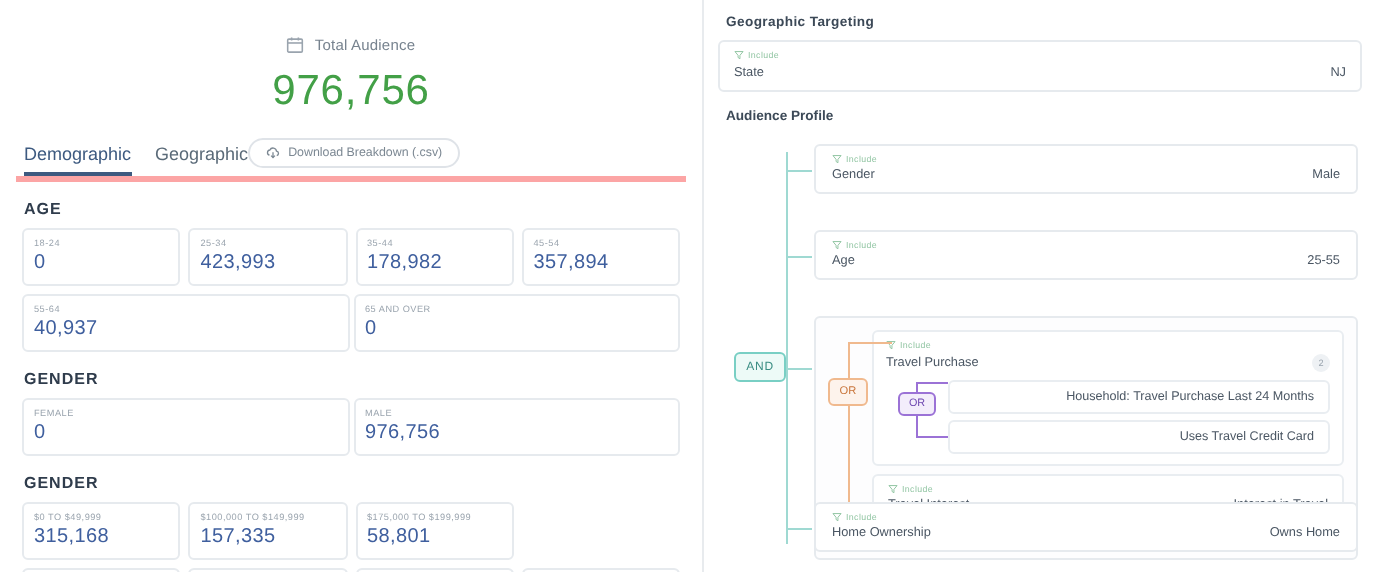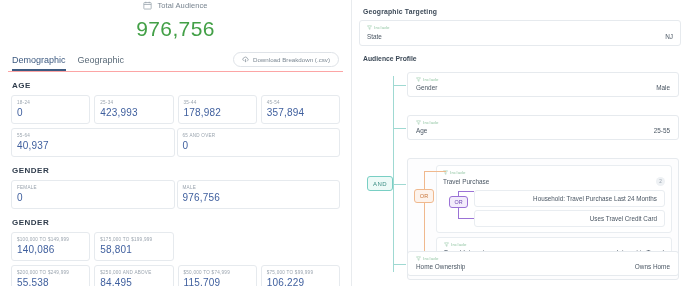--- a/index.html
+++ b/index.html
@@ -15,34 +15,34 @@
   .left {
     width: 352px; height: 286px;
     background: #ffffff;
     border-right: 1px solid #e8ebee;
     padding: 0 8px;
     position: relative;
     overflow: hidden;
   }
   .total-head {
     display: flex; align-items: center; justify-content: center;
-    gap: 5px; padding-top: 1px;
+    gap: 5px; padding-top: 18px;
   }
   .total-head .lbl {
     font-size: 7.5px; color: #77838f; letter-spacing: .1px;
   }
   .cal-icon { width: 9px; height: 9px; display:block; }
   .total-num {
     text-align: center; font-size: 21px; color: #43a047;
     font-weight: 400; letter-spacing: .4px; margin-top: 7px;
   }
   .tabrow {
-    display:flex; align-items:flex-end; justify-content:space-between;
+    display:flex; align-items:flex-end; 
     margin-top: 11px; padding: 0 4px;
-    border-bottom: 1px solid #fca5a5;
+    border-bottom: 3px solid #fca5a5;
   }
   .tabs { display:flex; gap: 12px; }
   .tab {
     font-size: 9px; color: #5a6a78; padding-bottom: 4px;
     border-bottom: 2px solid transparent; cursor: pointer;
   }
   .tab.active { color: #3d5a80; border-bottom-color: #3d5a80; }
   .dl-btn {
     display:flex; align-items:center; gap:4px;
     border: 1px solid #dfe3e8; border-radius: 10px;
@@ -208,22 +208,26 @@
       </div>
       <div class="cell">
         <div class="k">MALE</div>
         <div class="v">976,756</div>
       </div>
     </div>
 
     <div class="sect-title">GENDER</div>
     <div class="grid4 gridmargin">
       <div class="cell">
+        <div class="k">$0 TO $49,999</div>
+        <div class="v">315,168</div>
+      </div>
+      <div class="cell">
         <div class="k">$100,000 TO $149,999</div>
-        <div class="v">140,086</div>
+        <div class="v">157,335</div>
       </div>
       <div class="cell">
         <div class="k">$175,000 TO $199,999</div>
         <div class="v">58,801</div>
       </div>
     </div>
     <div class="grid4">
       <div class="cell">
         <div class="k">$200,000 TO $249,999</div>
         <div class="v">55,538</div>

